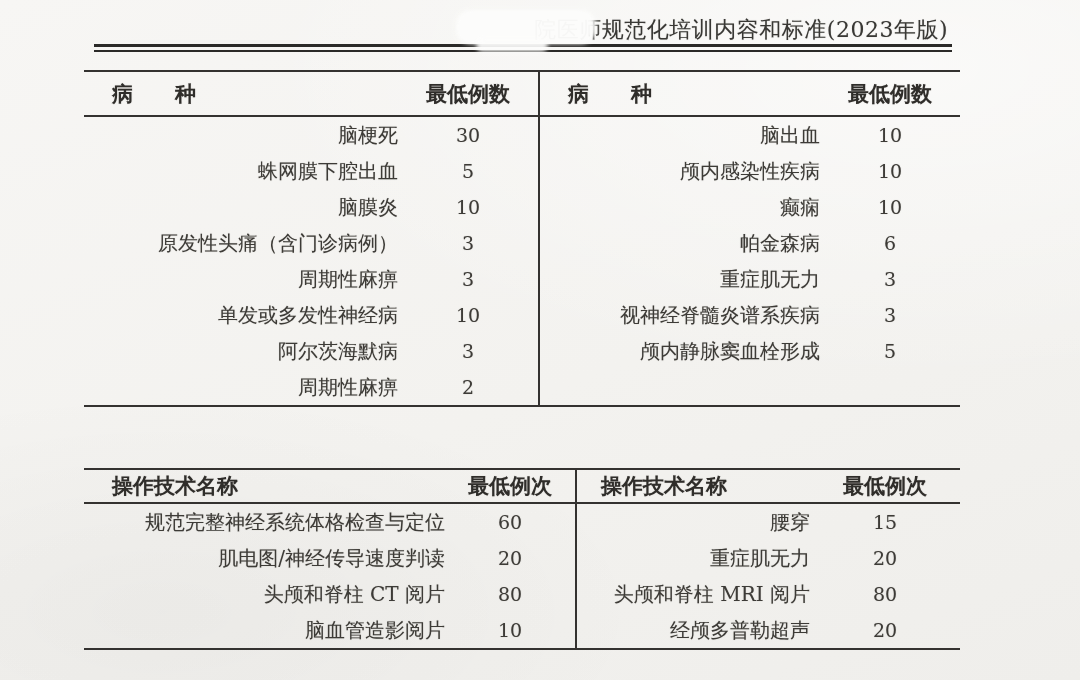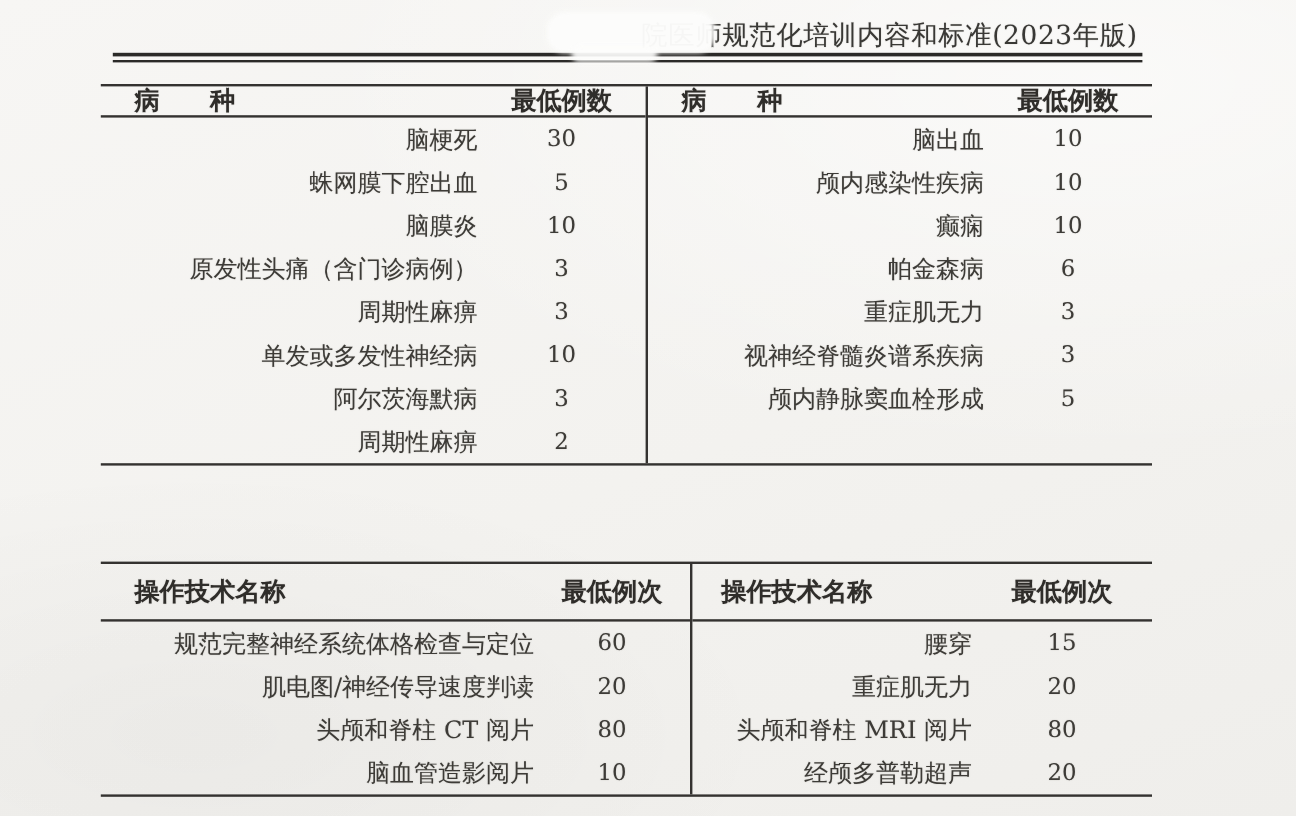--- a/index.html
+++ b/index.html
@@ -39,27 +39,27 @@
   .thead{ display:flex; align-items:center; border-bottom:2px solid #343230;
           font-weight:bold; color:#2f2d2a; font-size:21px; }
   .thead .nh{ flex:1; padding-left:28px; white-space:nowrap; }
   .thead .ch{ text-align:center; white-space:nowrap; }
   .trow{ display:flex; align-items:center; font-size:20px; }
   .trow .nm{ flex:1; padding-left:28px; white-space:nowrap;text-align:right; }
   .trow .ct{ text-align:center; font-size:19px; }
   
   #disease-table{ top:70px; }
   #disease-table .half.left{ width:454px; }
-  #disease-table .thead{ height:26px; }
+  #disease-table .thead{ height:45px; }
   #disease-table .trow{ height:36px; }
   #disease-table .ch, #disease-table .ct{ width:140px; }
   
   #skills-table{ top:468px; }
   #skills-table .half.left{ width:491px; }
-  #skills-table .thead{ height:48px; }
+  #skills-table .thead{ height:34px; }
   #skills-table .trow{ height:36px; }
   #skills-table .half.left .ch, #skills-table .half.left .ct{ width:130px; }
   #skills-table .half.right .ch, #skills-table .half.right .ct{ width:150px; }
   #skills-table .half.right .nh, #skills-table .half.right .nm{ padding-left:24px; }
   
   .section-label{
     position:absolute; left:128px; top:437px; font-size:21px; color:#393835;
     letter-spacing:.5px;
   }
 </style>

